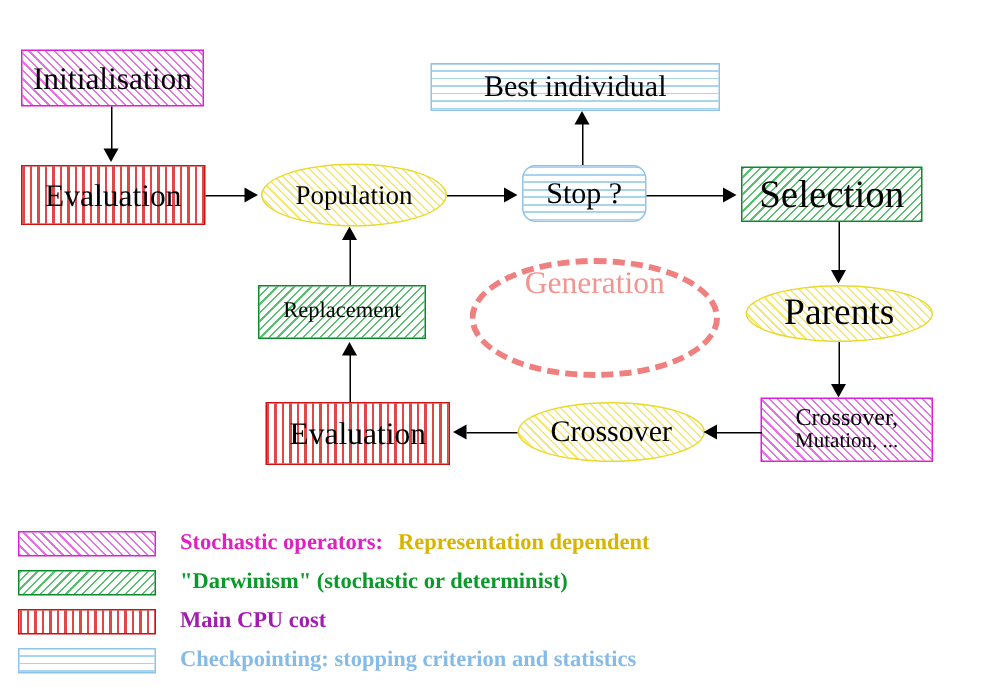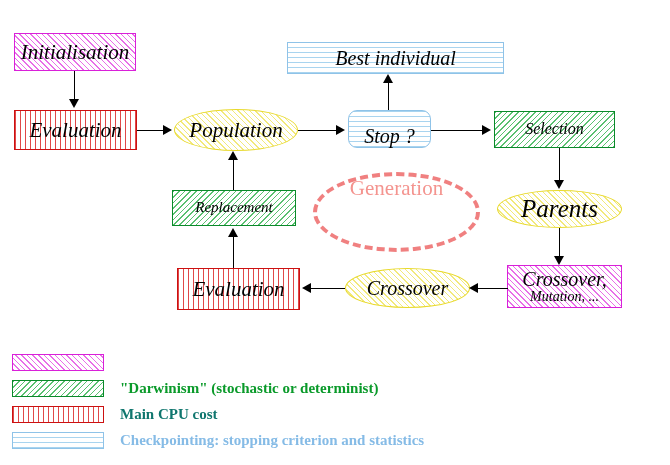--- a/index.html
+++ b/index.html
@@ -12,21 +12,20 @@
   #stage{position:relative;width:670px;height:465px;}
 
   
   .node{
     position:absolute;
     box-sizing:border-box;
     display:flex;align-items:center;justify-content:center;
     text-align:center;
     color:#000;
     line-height:1.05;
-    font-style:italic;
   }
   .node .lbl{position:relative;z-index:3;}
 
   
   .fill-magenta{
     border:1.5px solid #d920d9;
     background-color:#ffffff;
     background-image:repeating-linear-gradient(45deg,
         #e86fe8 0px,#e86fe8 1px,rgba(255,255,255,0) 1px,rgba(255,255,255,0) 4px);
   }
@@ -49,21 +48,21 @@
         #a9d4ef 0px,#a9d4ef 1.1px,rgba(255,255,255,0) 1.1px,rgba(255,255,255,0) 5px);
   }
   .fill-yellow{
     border:1.5px solid #e8d92a;
     background-color:#ffffff;
     background-image:repeating-linear-gradient(45deg,
         #f2e97a 0px,#f2e97a 1px,rgba(255,255,255,0) 1px,rgba(255,255,255,0) 4px);
   }
 
   .ellipse{border-radius:50%;}
-  .rounded{border-radius:9px;align-items:flex-end;}
+  .rounded{border-radius:9px;}
 
   
   .gen-ellipse{
     position:absolute;
     box-sizing:border-box;
     border:4px dashed #f08080;
     border-radius:50%;
     display:flex;align-items:flex-start;justify-content:center;
   }
   .gen-ellipse .lbl{color:#f4948f;}
@@ -95,53 +94,53 @@
 
   <div class="node fill-magenta" style="left:14px;top:33px;width:122px;height:38px;">
     <span class="lbl" style="font-size:21px;">Initialisation</span>
   </div>
 
   <div class="node fill-red" style="left:14px;top:110px;width:123px;height:40px;">
     <span class="lbl" style="font-size:21px;">Evaluation</span>
   </div>
 
   <div class="node fill-yellow ellipse" style="left:174px;top:109px;width:124px;height:42px;">
-    <span class="lbl" style="font-size:21px;">Population</span>
+    <span class="lbl" style="font-size:18px;">Population</span>
   </div>
 
   <div class="node fill-blue rounded" style="left:348px;top:110px;width:83px;height:38px;">
     <span class="lbl" style="font-size:20px;">Stop ?</span>
   </div>
 
-  <div class="node fill-blue" style="left:287px;top:42px;width:217px;height:32px;">
+  <div class="node fill-blue" style="left:287px;top:42px;width:193px;height:32px;">
     <span class="lbl" style="font-size:20px;">Best individual</span>
   </div>
 
   <div class="node fill-green" style="left:494px;top:111px;width:121px;height:37px;">
-    <span class="lbl" style="font-size:16px;">Selection</span>
+    <span class="lbl" style="font-size:26px;">Selection</span>
   </div>
 
   <div class="node fill-yellow ellipse" style="left:497px;top:190px;width:125px;height:38px;">
     <span class="lbl" style="font-size:25px;">Parents</span>
   </div>
 
   <div class="node fill-magenta" style="left:507px;top:265px;width:115px;height:43px;flex-direction:column;">
-    <span class="lbl" style="font-size:20px;">Crossover,</span>
+    <span class="lbl" style="font-size:16px;">Crossover,</span>
     <span class="lbl" style="font-size:14px;">Mutation, ...</span>
   </div>
 
   <div class="node fill-yellow ellipse" style="left:345px;top:268px;width:125px;height:40px;">
     <span class="lbl" style="font-size:20px;">Crossover</span>
   </div>
 
   <div class="node fill-red" style="left:177px;top:268px;width:123px;height:42px;">
     <span class="lbl" style="font-size:21px;">Evaluation</span>
   </div>
 
-  <div class="node fill-green" style="left:172px;top:190px;width:124px;height:36px;">
+  <div class="node fill-green" style="left:172px;top:190px;width:112px;height:36px;">
     <span class="lbl" style="font-size:15px;">Replacement</span>
   </div>
 
   <div class="gen-ellipse" style="left:313px;top:172px;width:167px;height:80px;">
     <span class="lbl" style="font-size:21px;">Generation</span>
   </div>
 
   <div class="conn v" style="left:74px;top:71px;height:30px;"></div>
   <div class="arrow down" style="left:69px;top:99px;"></div>
 
@@ -172,30 +171,33 @@
   <div class="conn v" style="left:233px;top:236px;height:32px;"></div>
   <div class="arrow up" style="left:228px;top:228px;"></div>
 
   <div class="conn v" style="left:233px;top:160px;height:30px;"></div>
   <div class="arrow up" style="left:228px;top:151px;"></div>
 
   <div id="legend">
 
     <div class="lg-row" style="top:10px;">
       <div class="lg-swatch fill-magenta"></div>
+      <div class="lg-text">
+        <span style="color:#e020c0;font-weight:bold;">Stochastic operators:</span><span class="part2" style="color:#d8b400;font-weight:bold;">Representation dependent</span>
+      </div>
     </div>
 
     <div class="lg-row" style="top:36px;">
       <div class="lg-swatch fill-green"></div>
       <div class="lg-text" style="color:#0a9a2a;font-weight:bold;">"Darwinism" (stochastic or determinist)</div>
     </div>
 
     <div class="lg-row" style="top:62px;">
       <div class="lg-swatch fill-red"></div>
-      <div class="lg-text" style="color:#0f766e;font-weight:bold;">Main CPU cost</div>
+      <div class="lg-text" style="color:#a21caf;font-weight:bold;">Main CPU cost</div>
     </div>
 
     <div class="lg-row" style="top:88px;">
       <div class="lg-swatch fill-blue"></div>
       <div class="lg-text" style="color:#85bbe6;font-weight:bold;">Checkpointing: stopping criterion and statistics</div>
     </div>
 
   </div>
 
 </div>

